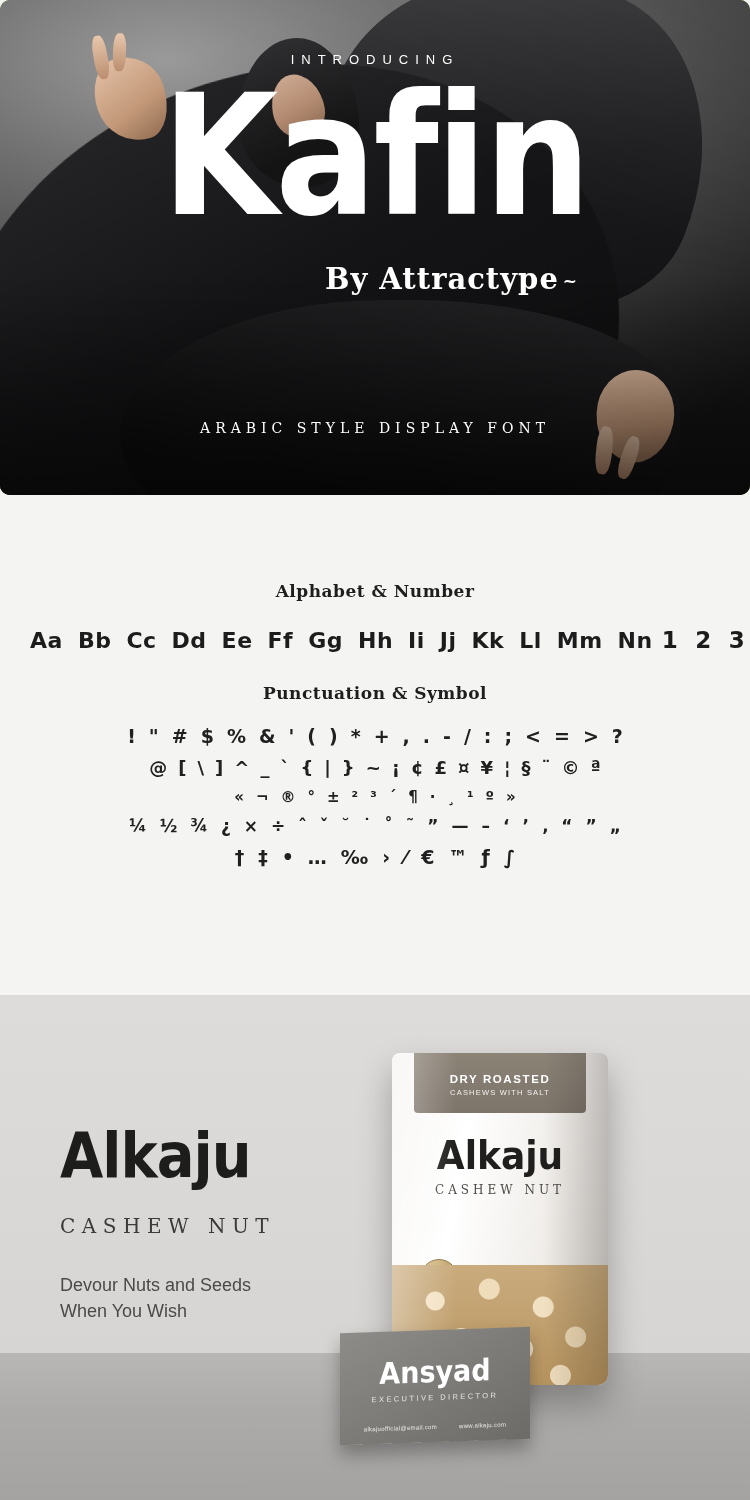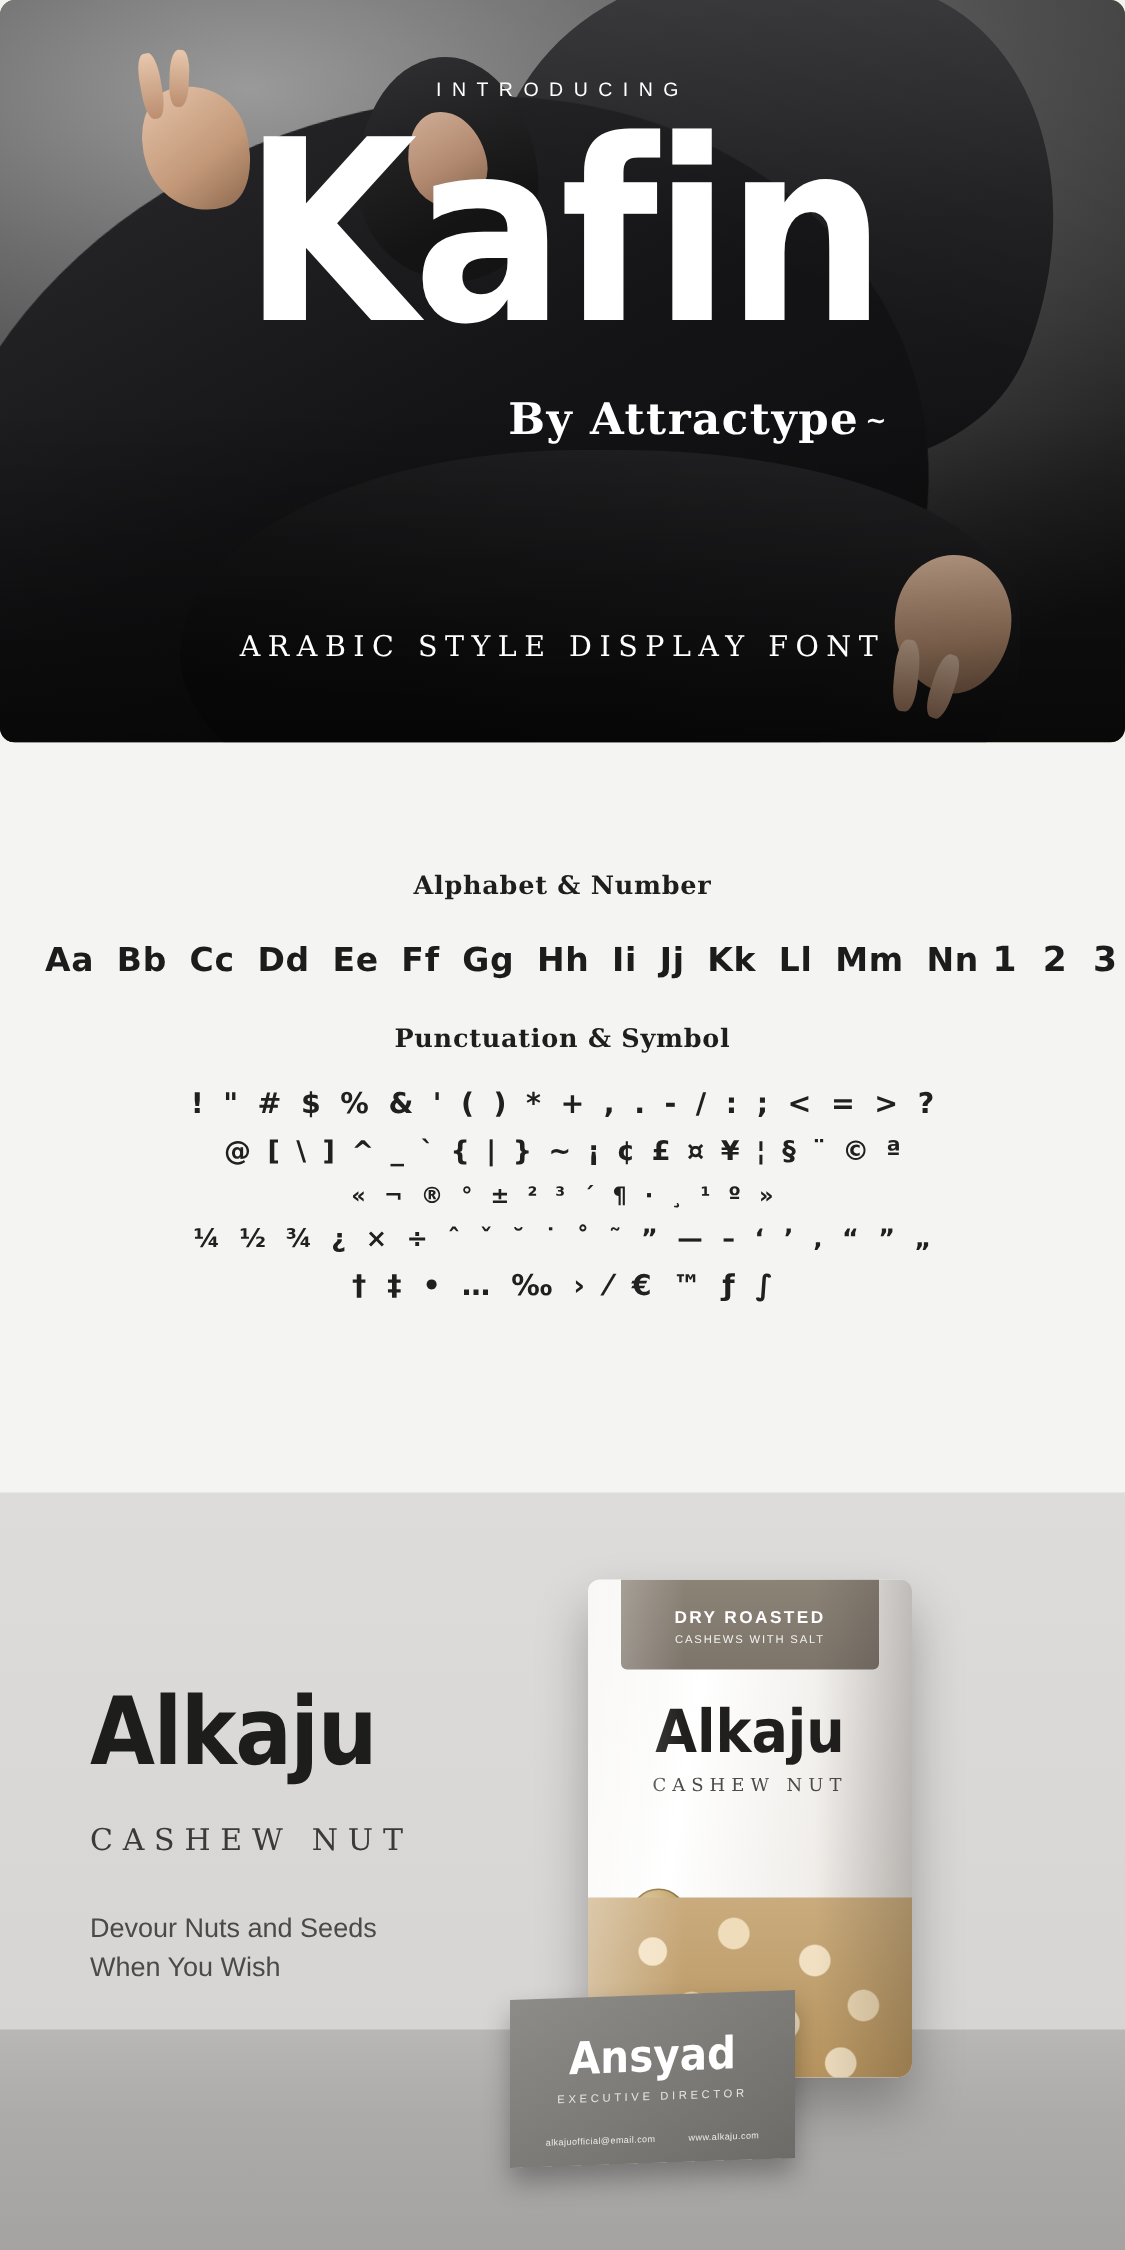--- a/index.html
+++ b/index.html
@@ -156,36 +156,36 @@
     transform: scaleY(1.12);
   }
   .byline {
     margin-top: 44px;
     color: #fff;
     font-family: "DejaVu Serif", serif;
     font-size: 29px;
     letter-spacing: 1px;
     font-weight: 700;
     position: relative;
-    left: 90px;
+    left: 76px;
   }
   .byline .swash {
     font-size: 17px;
     letter-spacing: 0;
     margin-left: 4px;
     vertical-align: middle;
   }
   .subtitle {
     position: absolute;
     top: 420px;
     left: 0;
     right: 0;
     text-align: center;
     color: #fff;
-    font-size: 19px;
+    font-size: 14px;
     letter-spacing: 5px;
     font-family: "DejaVu Serif", serif;
   }
 
   
   .sheet {
     width: 750px;
     height: 500px;
     background: #f4f4f2;
     padding: 38px 30px 0 30px;

